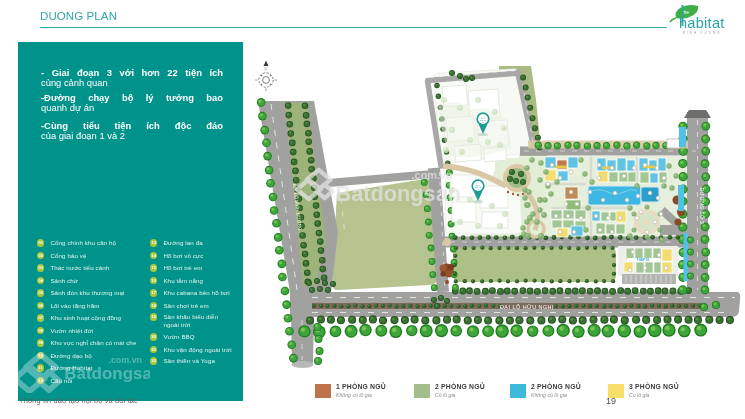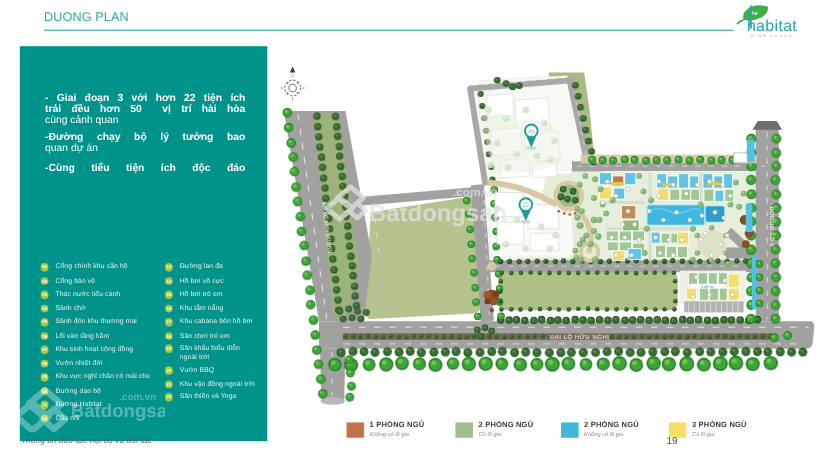--- a/index.html
+++ b/index.html
@@ -18,29 +18,29 @@
       <path d="M8,16 Q6,10 12,6 Q20,1 30,4 Q31,10 24,14 Q16,18 8,16 Z" fill="#3fae49"></path>
       <path d="M8,16 Q4,17 2,20" stroke="#3fae49" stroke-width="1.6" fill="none"></path>
       <text x="14" y="12" font-size="5" fill="#fff" font-family="Liberation Sans,sans-serif">the</text>
       <text x="11" y="26" font-size="14.5" fill="#27a4a6" font-family="Liberation Sans,sans-serif" letter-spacing="0.3">habitat</text>
       <path d="M14.5,3 L14.5,24" stroke="#27a4a6" stroke-width="1.8"></path>
       <text x="15" y="31.5" font-size="3.2" fill="#9aa5a5" font-family="Liberation Sans,sans-serif" letter-spacing="1.8">BINH DUONG</text>
     </svg></div>
 
 <div style="position:absolute;left:18px;top:42px;width:225px;height:359px;background:#00938c"></div>
 
-<div style="position:absolute;left:41px;top:84px">
+<div style="position:absolute;left:41px;top:68px">
 <div class="jline">- Giai đoạn 3 với hơn 22 tiện ích</div>
-<div class="jline">trải đều hơn 50&nbsp;&nbsp;vị trí hài hòa</div>
 <div class="lline">cùng cảnh quan</div>
 <div style="height:5px"></div>
 <div class="jline">-Đường chạy bộ lý tưởng bao</div>
-<div class="lline">quan dự án</div>
+<div class="lline">quanh dự án</div>
 <div style="height:8px"></div>
 <div class="jline">-Cùng tiểu tiện ích độc đáo</div>
+<div class="lline">của giai đoạn 1 và 2</div>
 </div>
 
 <div class="item" style="left:37px;top:239.0px;width:105px">
     <span class="num">01</span>
     <span class="itx">Cổng chính khu căn hộ</span>
   </div>
 <div class="item" style="left:37px;top:251.5px;width:105px">
     <span class="num">02</span>
     <span class="itx">Cổng bảo vệ</span>
   </div>

